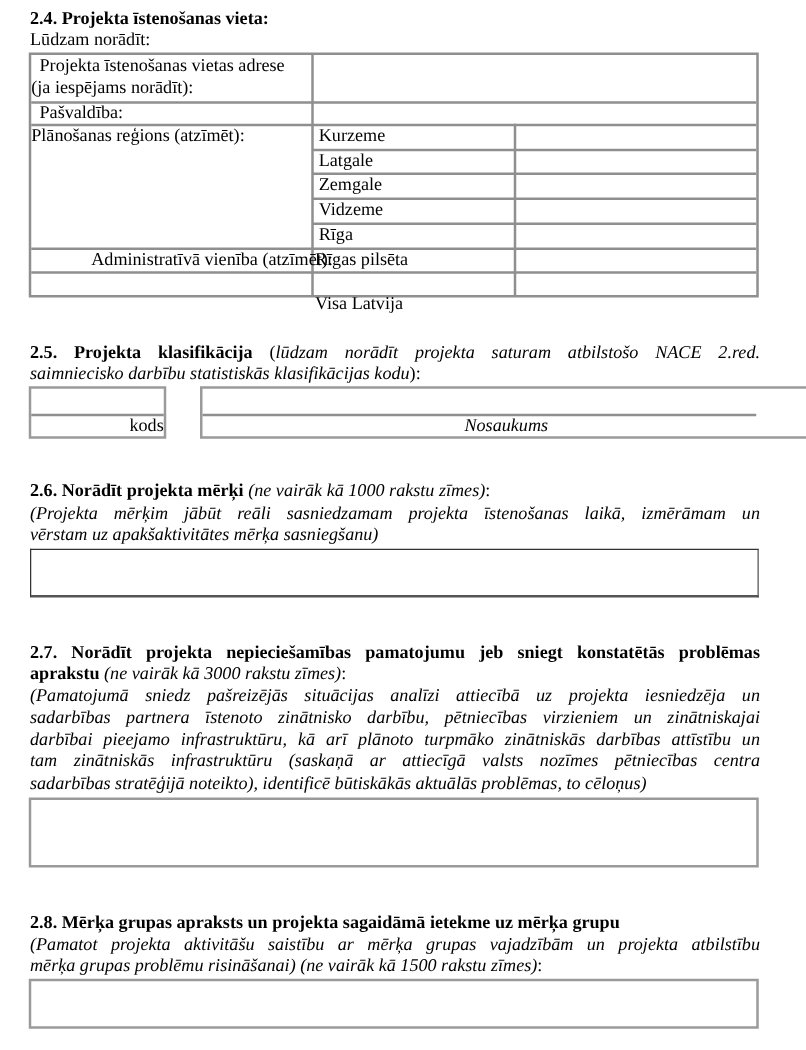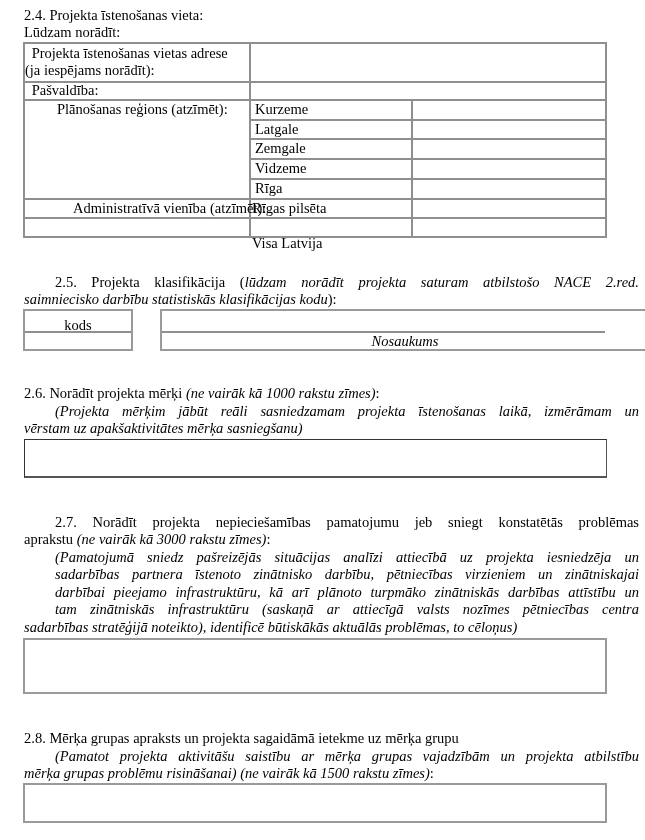--- a/index.html
+++ b/index.html
@@ -1,24 +1,24 @@
 <!DOCTYPE html>
 <html><head>
 <meta charset="utf-8">
 <style>
   html, body { margin: 0; padding: 0; background: #ffffff; }
   body {
     width: 645px; height: 840px; position: relative; overflow: hidden;
     font-family: "Liberation Serif", serif; color: #000; font-size: 14.5px;
   }
   .abs { position: absolute; }
-  .bold { font-weight: normal; }
+  .bold { font-weight: bold; }
   .ital { font-style: italic; }
   .line { position: absolute; left: 24px; width: 584px; line-height: 17px; white-space: nowrap; }
-  .just { text-align: justify; text-align-last: justify; white-space: normal; margin-left: 31px; }
+  .just { text-align: justify; text-align-last: justify; white-space: normal; }
 
   
   .tbl { position: absolute; left: 23px; top: 42px; width: 584px; height: 196px;
          border: 2px solid #8f8f8f; box-sizing: border-box; }
   .hl { position: absolute; height: 2px; background: #8f8f8f; }
   .vl { position: absolute; width: 2px; background: #8f8f8f; }
 
   .box { position: absolute; box-sizing: border-box; background: #fff; }
   .box-gray { border: 2px solid #9a9a9a; }
   .box-dark { border: 1px solid #333; border-bottom: 2px solid #555; border-right: 1px solid #555; }
@@ -45,21 +45,21 @@
   <div class="vl" style="left:224px; top:0; height:192px;"></div>
   <div class="vl" style="left:386px; top:55px; height:137px;"></div>
 
   <div class="abs" style="left:0px; top:18px; line-height:17px;">(ja iespējams norādīt):</div>
   <div class="abs" style="left:3px; top:1px; line-height:17px; white-space:pre;"> Projekta īstenošanas vietas adrese</div>
   <div class="abs" style="left:227px; top:0; width:352px; height:37px;"></div>
 
   <div class="abs" style="left:3px; top:38px; line-height:17px; white-space:pre;"> Pašvaldība:</div>
   <div class="abs" style="left:227px; top:39px; width:352px; height:16px;"></div>
 
-  <div class="abs" style="left:0px; top:57px; line-height:17px;margin-left:32px;">Plānošanas reģions (atzīmēt):</div>
+  <div class="abs" style="left:0px; top:57px; line-height:17px;">Plānošanas reģions (atzīmēt):</div>
 
   <div class="abs" style="left:230px; top:57px; line-height:17px;">Kurzeme</div>
   <div class="abs" style="left:389px; top:57px; width:190px; height:18px;"></div>
 
   <div class="abs" style="left:230px; top:77px; line-height:17px;">Latgale</div>
   <div class="abs" style="left:389px; top:77px; width:190px; height:17px;"></div>
 
   <div class="abs" style="left:230px; top:96px; line-height:17px;">Zemgale</div>
   <div class="abs" style="left:389px; top:96px; width:190px; height:18px;"></div>
 
@@ -80,21 +80,21 @@
 <div class="line just" style="top:274px;">
   <span class="bold">2.5. Projekta klasifikācija</span><span> (</span><span class="ital">lūdzam norādīt projekta saturam atbilstošo NACE 2.red.</span>
 </div>
 <div class="line" style="top:291px;">
   <span class="ital">saimniecisko darbību statistiskās klasifikācijas kodu</span><span>):</span>
 </div>
 
 <div class="box box-gray" style="left:23px; top:309px; width:110px; height:42px;">
   <div class="abs" style="left:0; top:0; width:106px; height:20px;"></div>
   <div class="hl" style="left:0; top:20px; width:106px;"></div>
-  <div class="lbl" style="top:6px;">kods</div>
+  <div class="lbl" style="top:22px;text-align:right;">kods</div>
 </div>
 <div class="box box-gray" style="left:160px; top:309px; width:490px; height:42px;font-style:italic;">
   <div class="abs" style="left:0; top:0; width:443px; height:20px;"></div>
   <div class="hl" style="left:0; top:20px; width:443px;"></div>
   <div class="lbl" style="top:22px;">Nosaukums</div>
 </div>
 
 <div class="line" style="top:385px;">
   <span class="bold">2.6. Norādīt projekta mērķi</span><span class="ital"> (ne vairāk kā 1000 rakstu zīmes)</span><span>:</span>
 </div>

